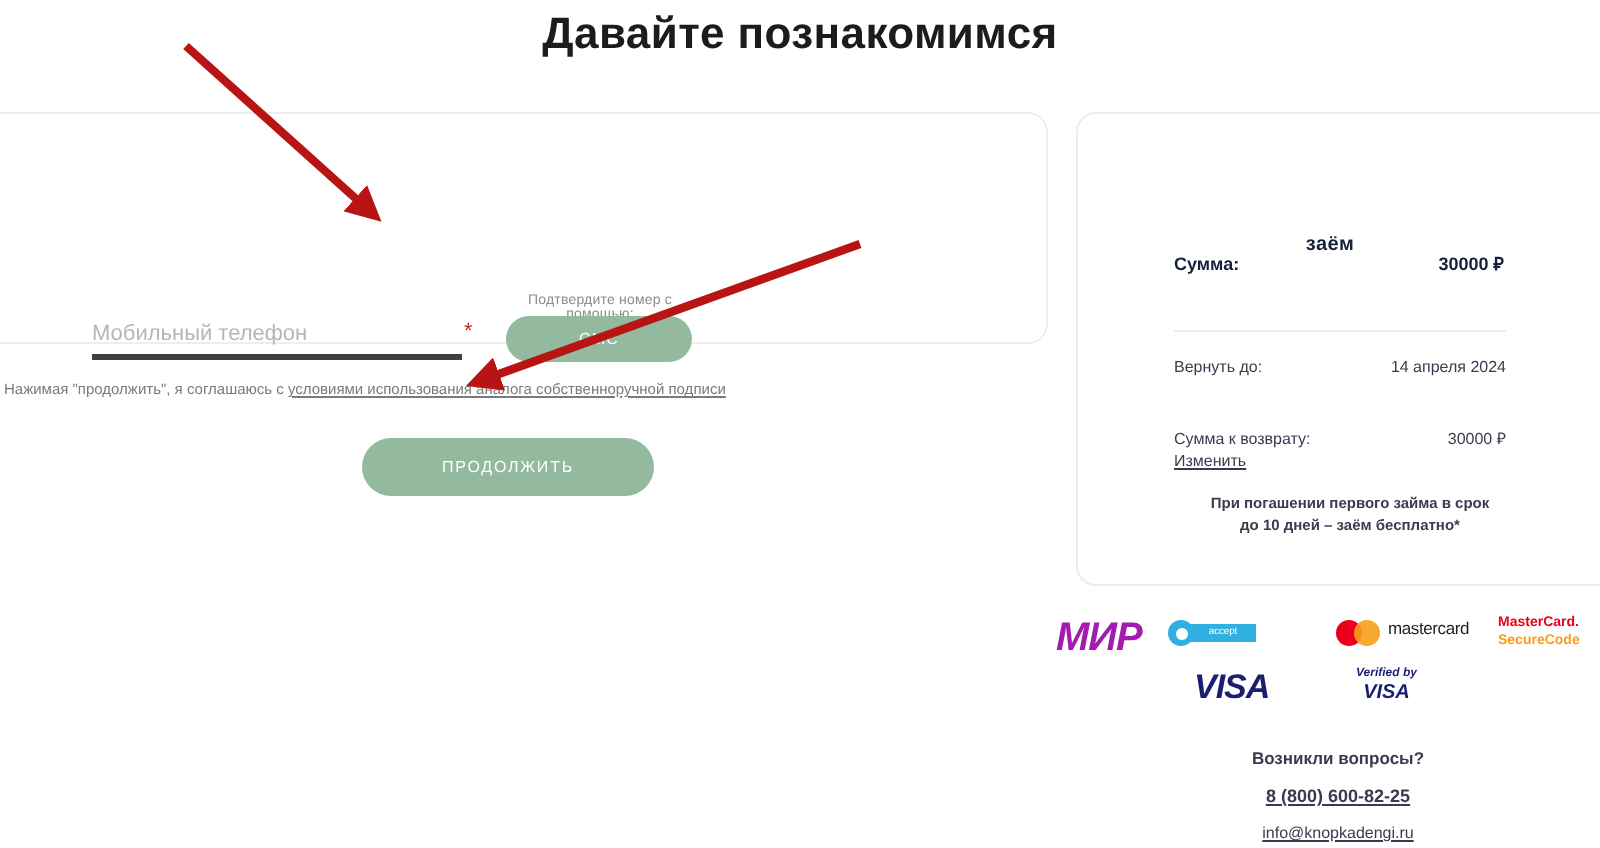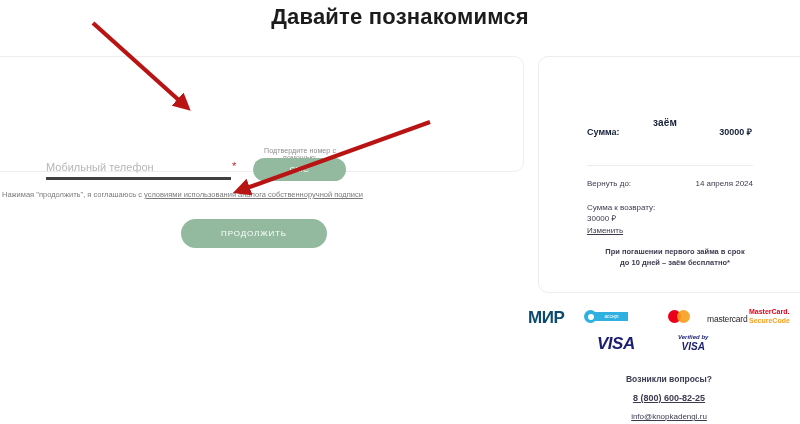--- a/index.html
+++ b/index.html
@@ -188,21 +188,21 @@
     position: absolute;
     left: 48px;
     width: 166px;
     display: flex;
     justify-content: space-between;
     align-items: baseline;
     font-size: 8px;
     color: #3b3b50;
   }
   .row-return-date { top: 122px; }
-  .row-return-sum  { top: 146px; flex-direction: column; }
+  .row-return-sum  { top: 156px; }
   .change-link {
     position: absolute;
     left: 48px;
     top: 169px;
     font-size: 8px;
     color: #3b3b50;
     text-decoration: underline;
     cursor: pointer;
   }
   .promo-note {
@@ -225,23 +225,24 @@
     width: 280px;
     height: 55px;
   }
   .logo {
     position: absolute;
     font-family: "Liberation Sans", sans-serif;
     line-height: 1;
   }
   .logo-mir {
     left: 8px; top: 6px;
-    font-size: 17px;
-    font-weight: bold;
-    color: #0c4a6e;
+    font-size: 20px;
+    font-weight: bold;
+    font-style: italic;
+    color: #a21caf;
     letter-spacing: -0.5px;
   }
   .logo-mir-accept {
     left: 64px; top: 7px;
     display: flex; align-items: center;
   }
   .mir-accept-ring {
     width: 13px; height: 13px;
     border-radius: 50%;
     background: #2fb0e0;
@@ -259,21 +260,21 @@
     width: 33px; height: 9px;
     background: #2fb0e0;
     margin-left: -2px;
     color: #ffffff;
     font-size: 5px;
     letter-spacing: -0.1px;
     display: flex; align-items: center; justify-content: center;
   }
   .logo-mastercard {
     left: 148px; top: 7px;
-    display: flex; align-items: flex-end; gap: 13px;
+    display: flex; align-items: flex-start;
   }
   .mc-circles { position: relative; width: 22px; height: 13px; }
   .mc-circles span {
     position: absolute; top: 0;
     width: 13px; height: 13px; border-radius: 50%;
   }
   .mc-red { left: 0; background: #eb001b; }
   .mc-yellow { left: 9px; background: #f79e1b; opacity: 0.9; }
   .mc-text {
     font-size: 8.5px; color: #231f20; margin-left: 4px; letter-spacing: -0.2px;

